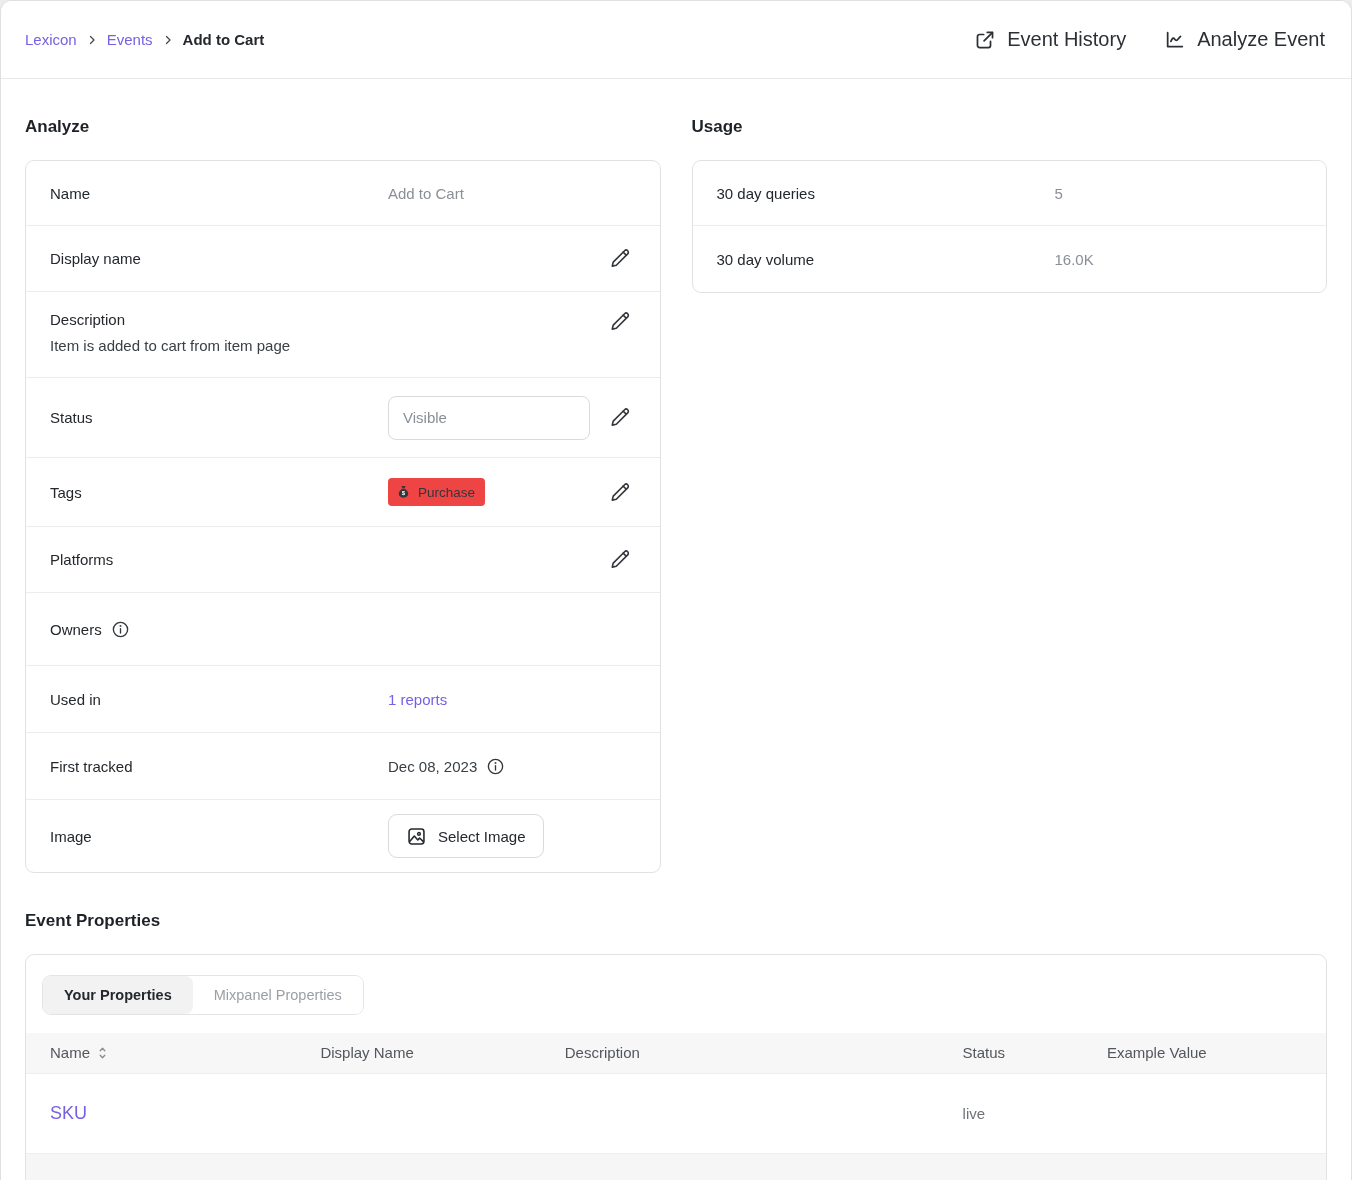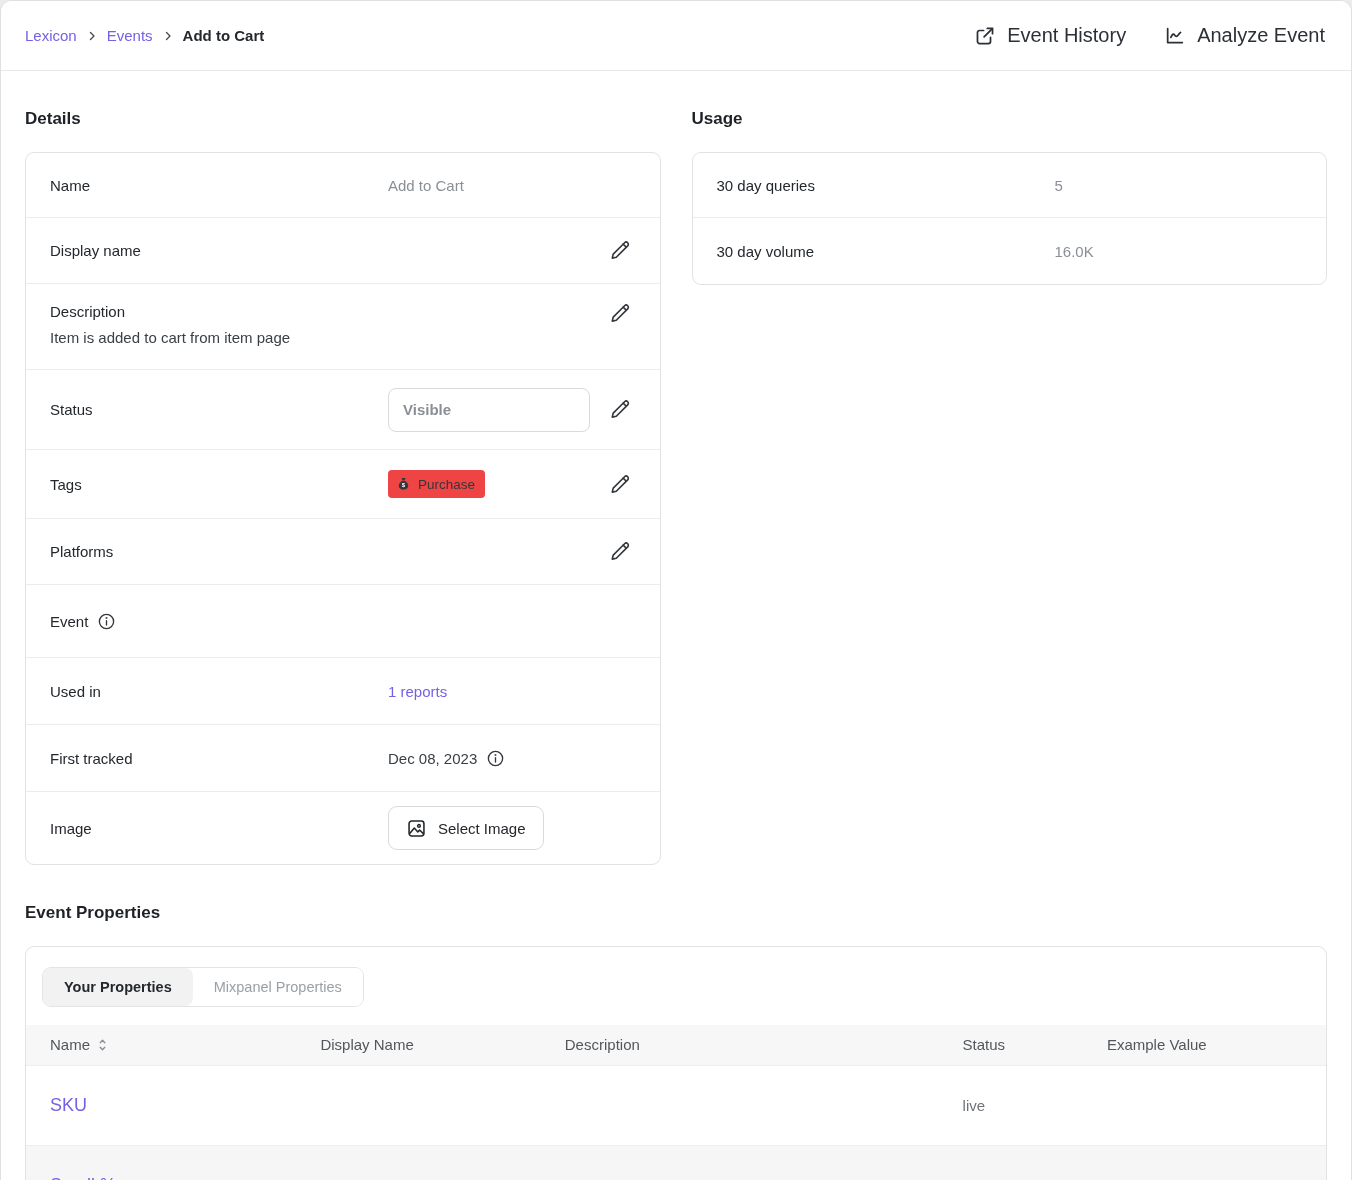--- a/index.html
+++ b/index.html
@@ -5,21 +5,21 @@
   * { margin: 0; padding: 0; box-sizing: border-box; }
   html, body { background: #ececec; font-family: "Liberation Sans", "DejaVu Sans", sans-serif; }
   .page {
     width: 1352px; height: 1180px; margin: 0 auto; background: #fff;
     border: 1px solid #e0e0e0; border-bottom: none;
     border-radius: 12px 12px 0 0; overflow: hidden; position: relative;
   }
 
   
   .topbar {
-    height: 70px; display: flex; align-items: center; justify-content: space-between;
+    height: 78px; display: flex; align-items: center; justify-content: space-between;
     padding: 0 26px 0 24px; border-bottom: 1px solid #e8e8e8; background: #fff; gap: 41px;
   }
   .breadcrumb { display: flex; align-items: center; gap: 9px; font-size: 15px; }
   .breadcrumb a { color: var(--accent, #7561e3); text-decoration: none; cursor: pointer; }
   .breadcrumb .crumb-sep { display: flex; align-items: center; color: #44484d; }
   .breadcrumb .current { color: #24282d; font-weight: 700; }
   .topbar-actions { display: flex; align-items: center; gap: 38px; }
   .top-btn {
     display: flex; align-items: center; gap: 11px; background: none; border: none;
     font-family: inherit; font-size: 20px; font-weight: 500; color: #2c3035; cursor: pointer;
@@ -53,21 +53,20 @@
   .row-used-in, .row-first-tracked { min-height: 67px; }
   .row-desc { display: block; padding-top: 19px; padding-bottom: 23px; }
   .row-desc .dlabel { margin-bottom: 9px; }
   .row-desc .desc-text { font-size: 15px; color: #3b4046; }
   .row-desc .pencil-btn { position: absolute; top: 16px; right: 26px; }
 
   .status-input {
     width: 202px; height: 44px; border: 1px solid #d9dadd; border-radius: 8px;
     padding: 0 14px; font-family: inherit; font-size: 15px; color: #8a8f96; background: #fff;
     outline: none;
-    font-weight: bold;
   }
   .tag-chip {
     display: inline-flex; align-items: center; gap: 7px; background: #ef4444;
     border-radius: 4px; padding: 6px 10px 6px 8px; font-size: 13.5px; color: #33373c;
   }
   .assign-btn, .select-image-btn {
     display: inline-flex; align-items: center; gap: 11px; height: 44px; padding: 0 17px;
     background: #fff; border: 1px solid #d9dadd; border-radius: 9px; cursor: pointer;
     font-family: inherit; font-size: 15px; font-weight: 500; color: #24282d;
   }
@@ -140,21 +139,21 @@
         </span>
         <span>Analyze Event</span>
       </button>
     </div>
   </header>
 
   <main class="content">
     <div class="columns">
 
       <section class="col">
-        <h2 class="section-title">Details</h2>
+        <h2 class="section-title">Analyze</h2>
         <div class="card">
 
           <div class="drow row-name">
             <div class="dlabel">Name</div>
             <div class="dvalue">Add to Cart</div>
           </div>
 
           <div class="drow">
             <div class="dlabel">Display name</div>
             <button class="pencil-btn">
@@ -226,21 +225,21 @@
                 <svg width="23" height="23" viewBox="0 0 24 24" fill="none" stroke="currentColor" stroke-width="1.7" stroke-linecap="round" stroke-linejoin="round">
                     <path d="M16.3 3.9a2.25 2.25 0 0 1 3.2 3.2L7.6 19 3.4 20l1-4.2L16.3 3.9z"></path>
                     <path d="M14.8 5.4l3.2 3.2"></path>
                   </svg>
               </span>
             </button>
           </div>
 
           <div class="drow row-owners">
             <div class="dlabel owners-label">
-              <span>Event</span>
+              <span>Owners</span>
               <button class="info-btn">
                 <svg width="19" height="19" viewBox="0 0 24 24" fill="none" stroke="currentColor" stroke-width="1.7" stroke-linecap="round">
                     <circle cx="12" cy="12" r="9"></circle>
                     <line x1="12" y1="11" x2="12" y2="16.4"></line>
                     <circle cx="12" cy="7.6" r="0.4" fill="currentColor"></circle>
                   </svg>
               </button>
             </div>
           </div>
 

